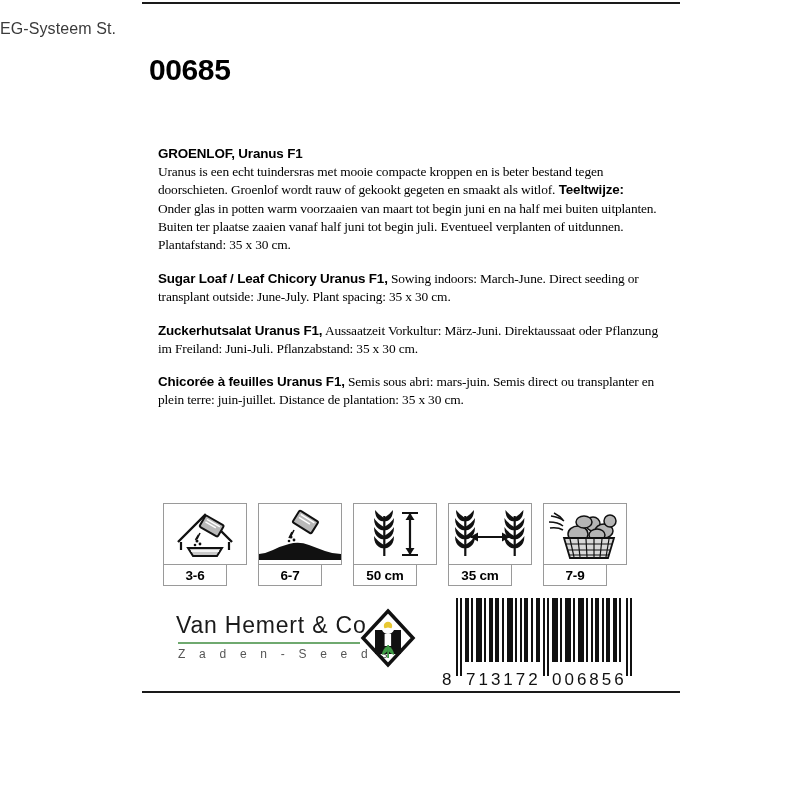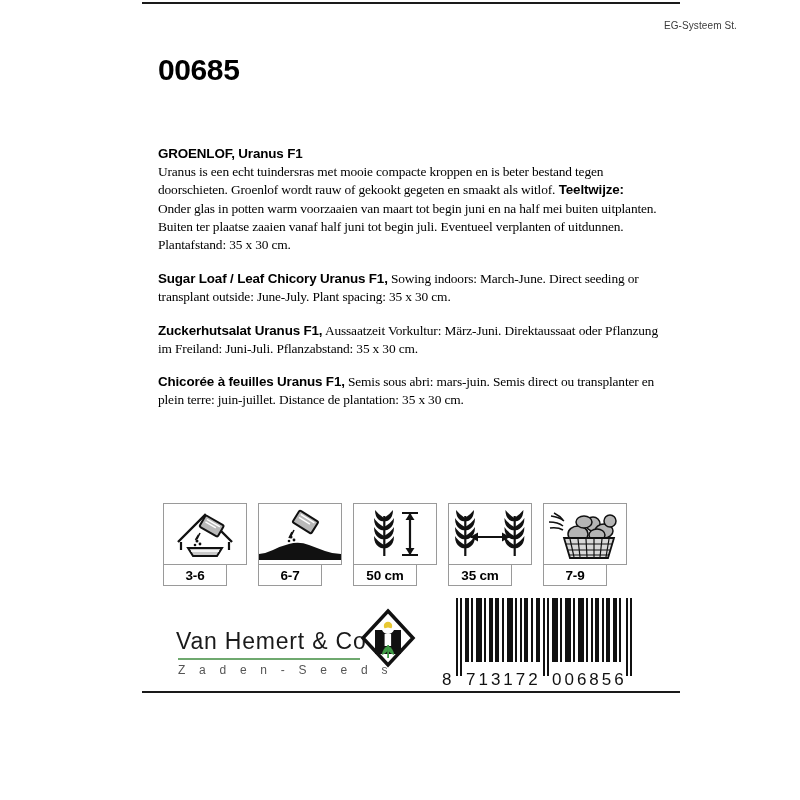--- a/index.html
+++ b/index.html
@@ -31,30 +31,30 @@
   }
   .rule.top    { top: 2px; }
   .rule.bottom { top: 691px; }
 
   
   .eg-systeem {
     position: absolute;
     top: 20px;
     left: 0;
     width: 737px;
-    text-align: right;
-    font-size: 10px;
+    text-align: left;
+    font-size: 16px;
     color: #3b3b3b;
     letter-spacing: 0.1px;
   }
 
   .article-number {
     position: absolute;
     top: 53px;
-    left: 158px;
+    left: 149px;
     font-size: 30px;
     font-weight: bold;
     letter-spacing: -0.4px;
   }
 
   
   .text-col {
     position: absolute;
     left: 158px;
     top: 114px;
@@ -105,21 +105,21 @@
     font-size: 13.5px;
     font-weight: bold;
     letter-spacing: -0.2px;
   }
   .picto-box svg { display: block; }
 
   
   .brand {
     position: absolute;
     left: 176px;
-    top: 628px;
+    top: 612px;
   }
   .brand-name {
     font-size: 23px;
     letter-spacing: 0.8px;
     color: #1a1a1a;
     white-space: nowrap;
   }
   .brand-divider {
     width: 182px;
     height: 1.6px;

